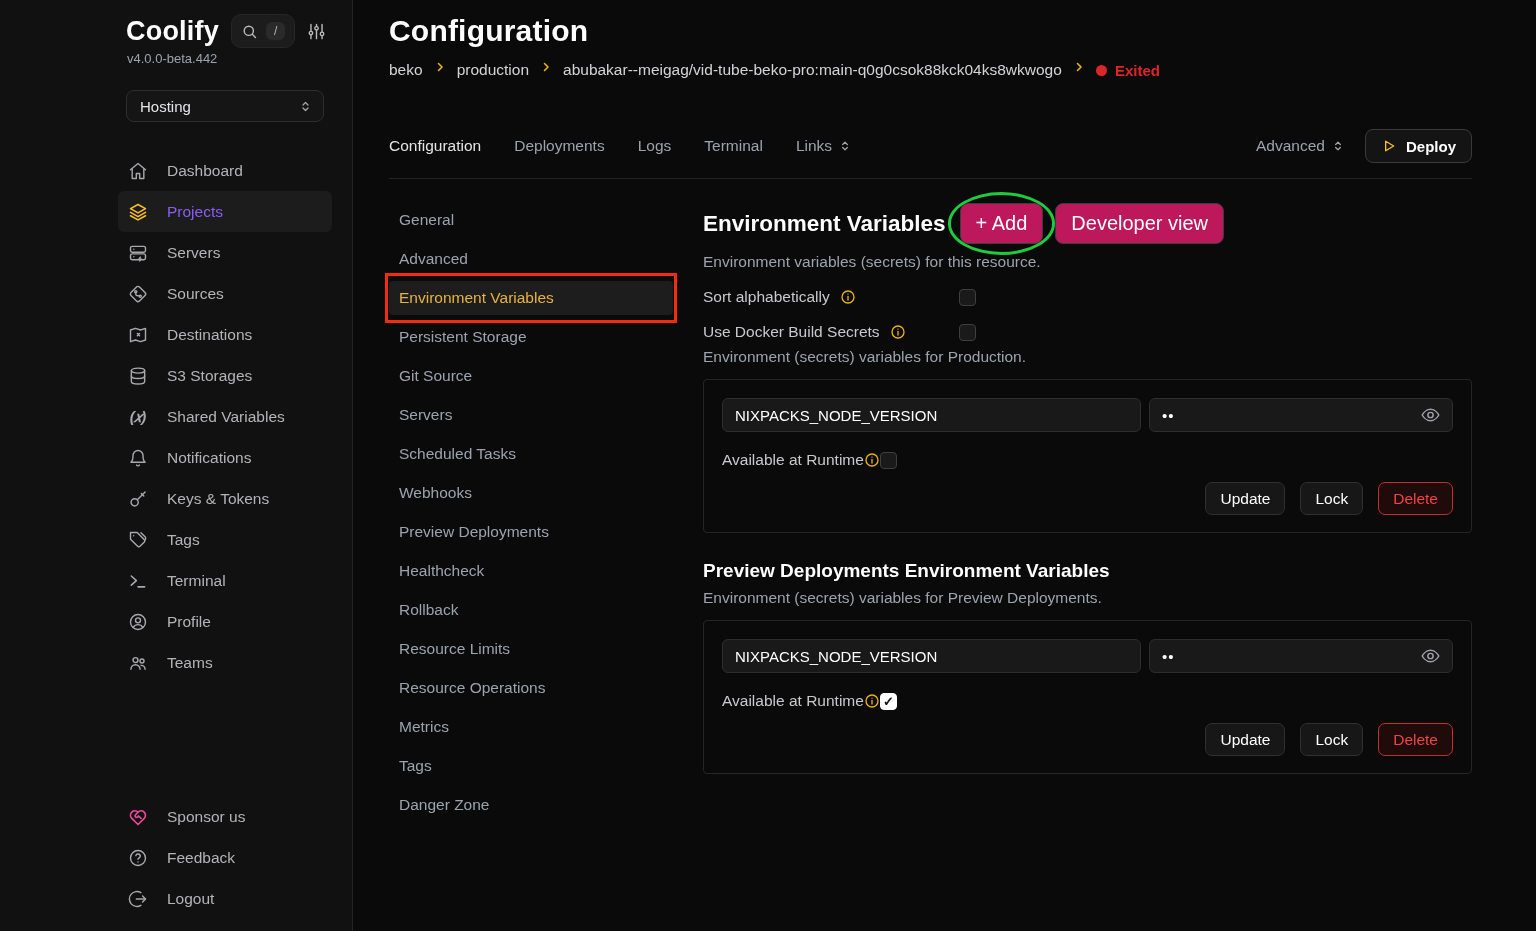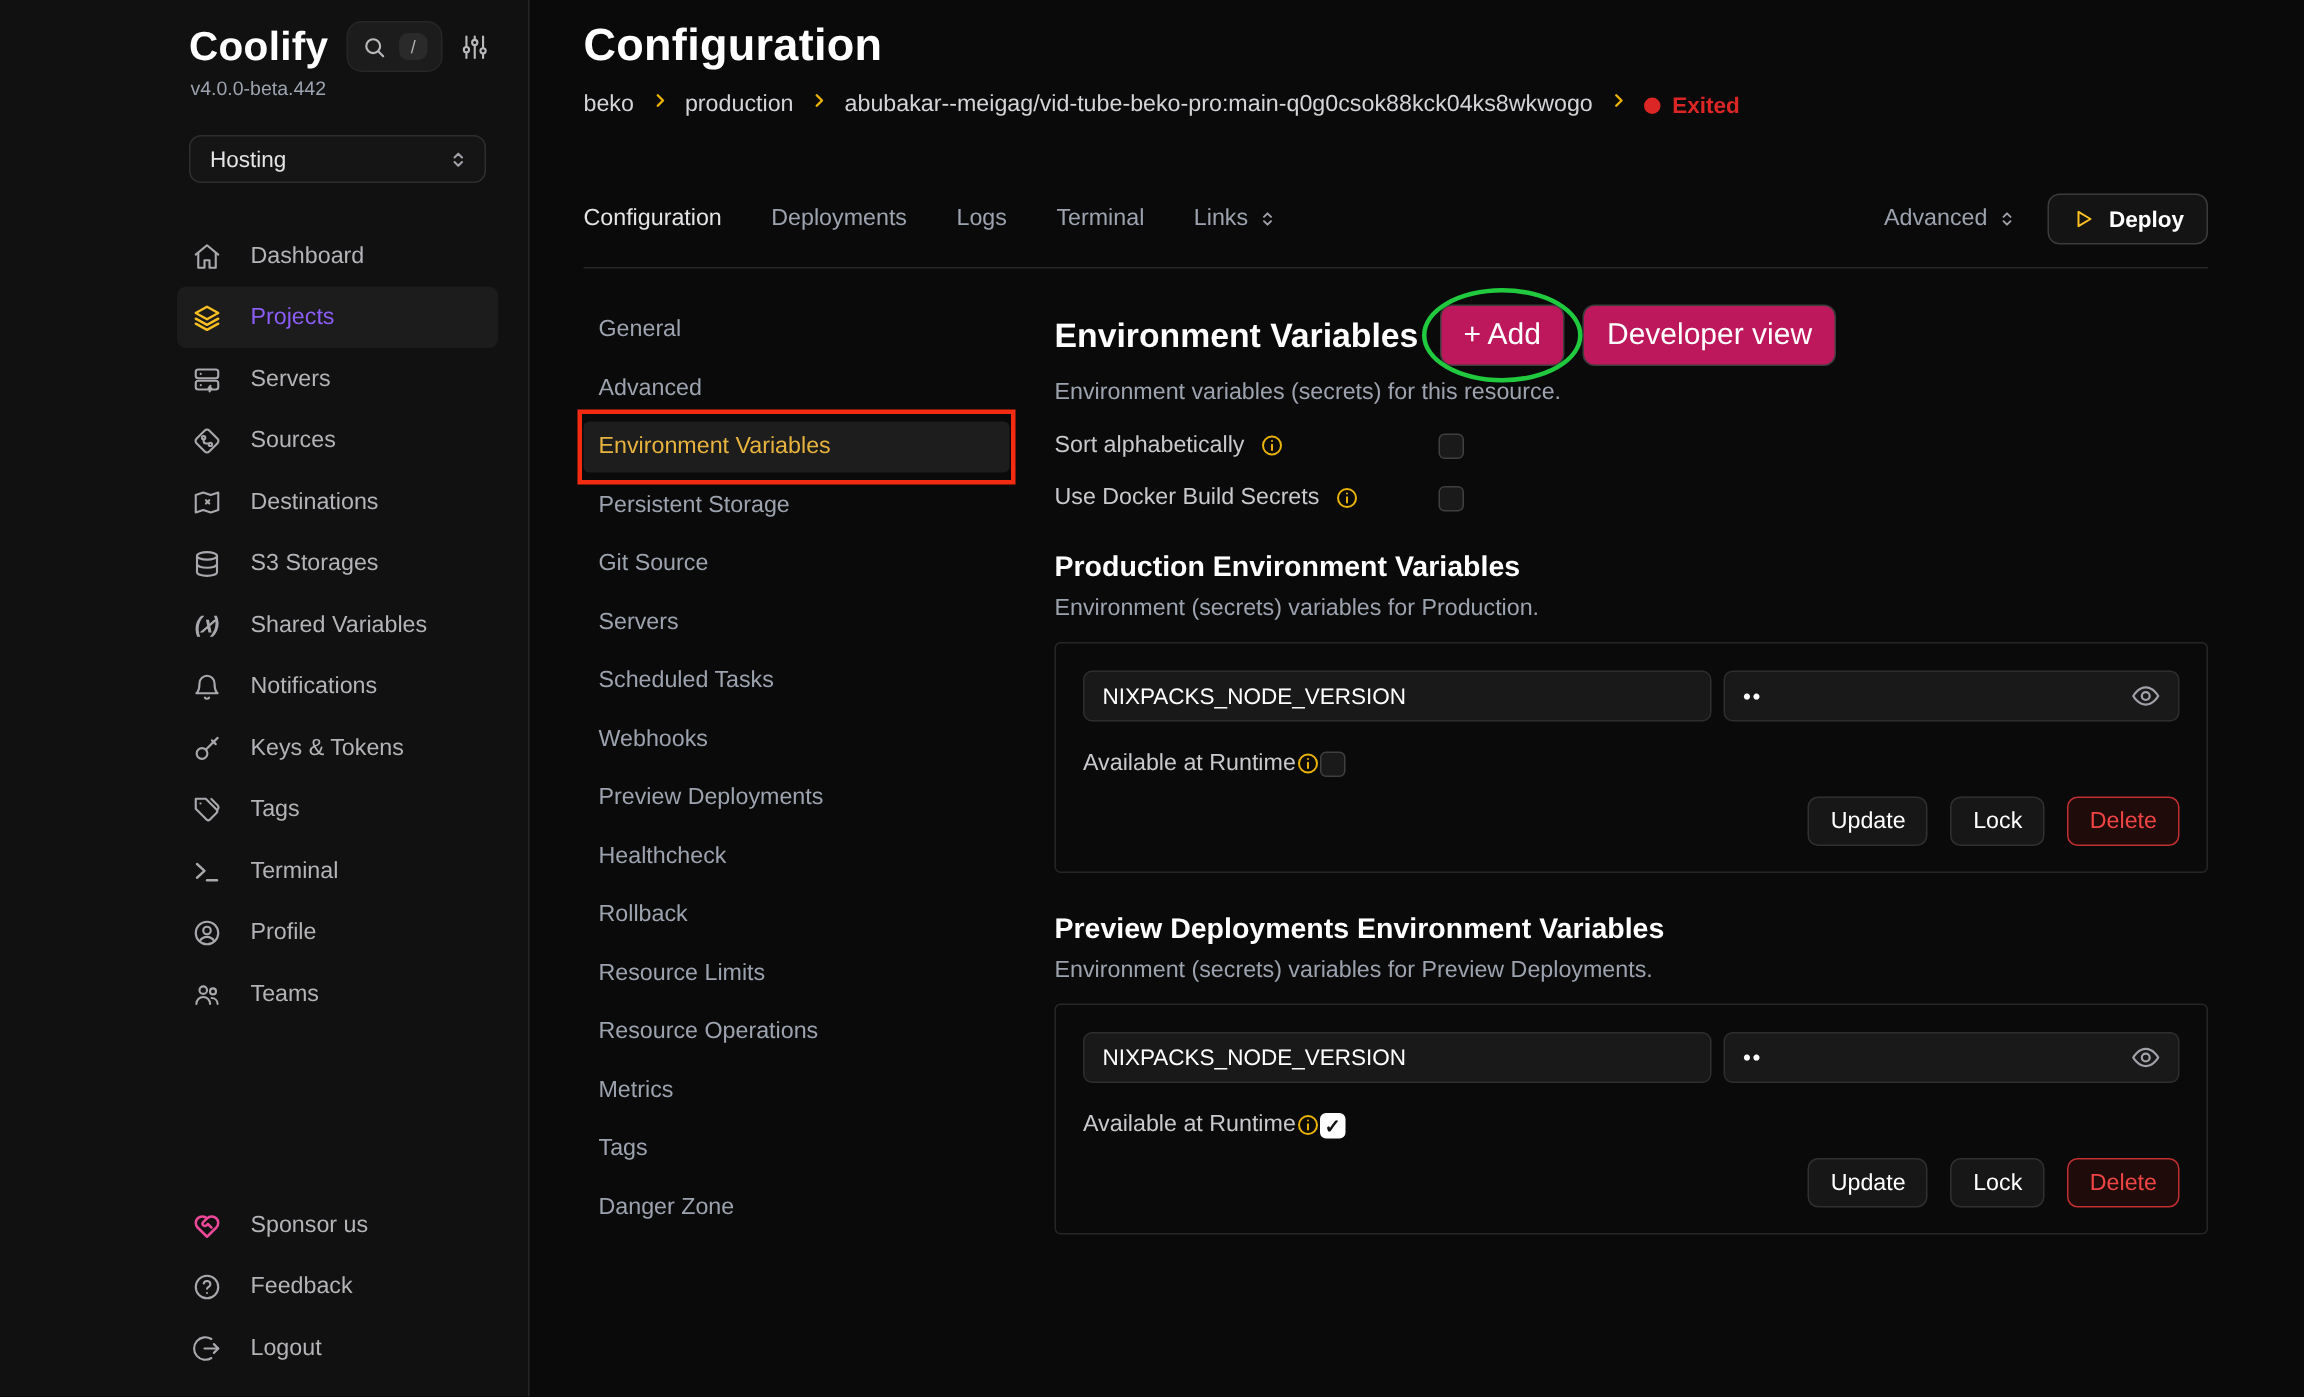--- a/index.html
+++ b/index.html
@@ -466,21 +466,20 @@
               <svg width="16" height="16" viewBox="0 0 24 24" fill="none" stroke="currentColor" stroke-width="2" stroke-linecap="round">
                 <circle cx="12" cy="12" r="9"></circle>
                 <path d="M12 11.2V16.5"></path>
                 <path d="M12 7.6h.01"></path>
               </svg>
             </span>
         </span>
         <span class="checkbox"></span>
       </div>
 
-      <h3>Production Environment Variables</h3>
       <div class="section-sub">Environment (secrets) variables for Production.</div>
 
       <div class="var-card">
         <div class="inputs-row">
           <input class="text-input name-input" value="NIXPACKS_NODE_VERSION" style="">
           <span class="value-wrap">
             <input class="text-input value-input" value="••" style="">
             <span class="eye-btn">
                 <svg width="21" height="21" viewBox="0 0 24 24" fill="none" stroke="currentColor" stroke-width="1.7" stroke-linecap="round" stroke-linejoin="round">
                   <path d="M2.5 12S6 5.5 12 5.5 21.5 12 21.5 12 18 18.5 12 18.5 2.5 12 2.5 12z"></path>

